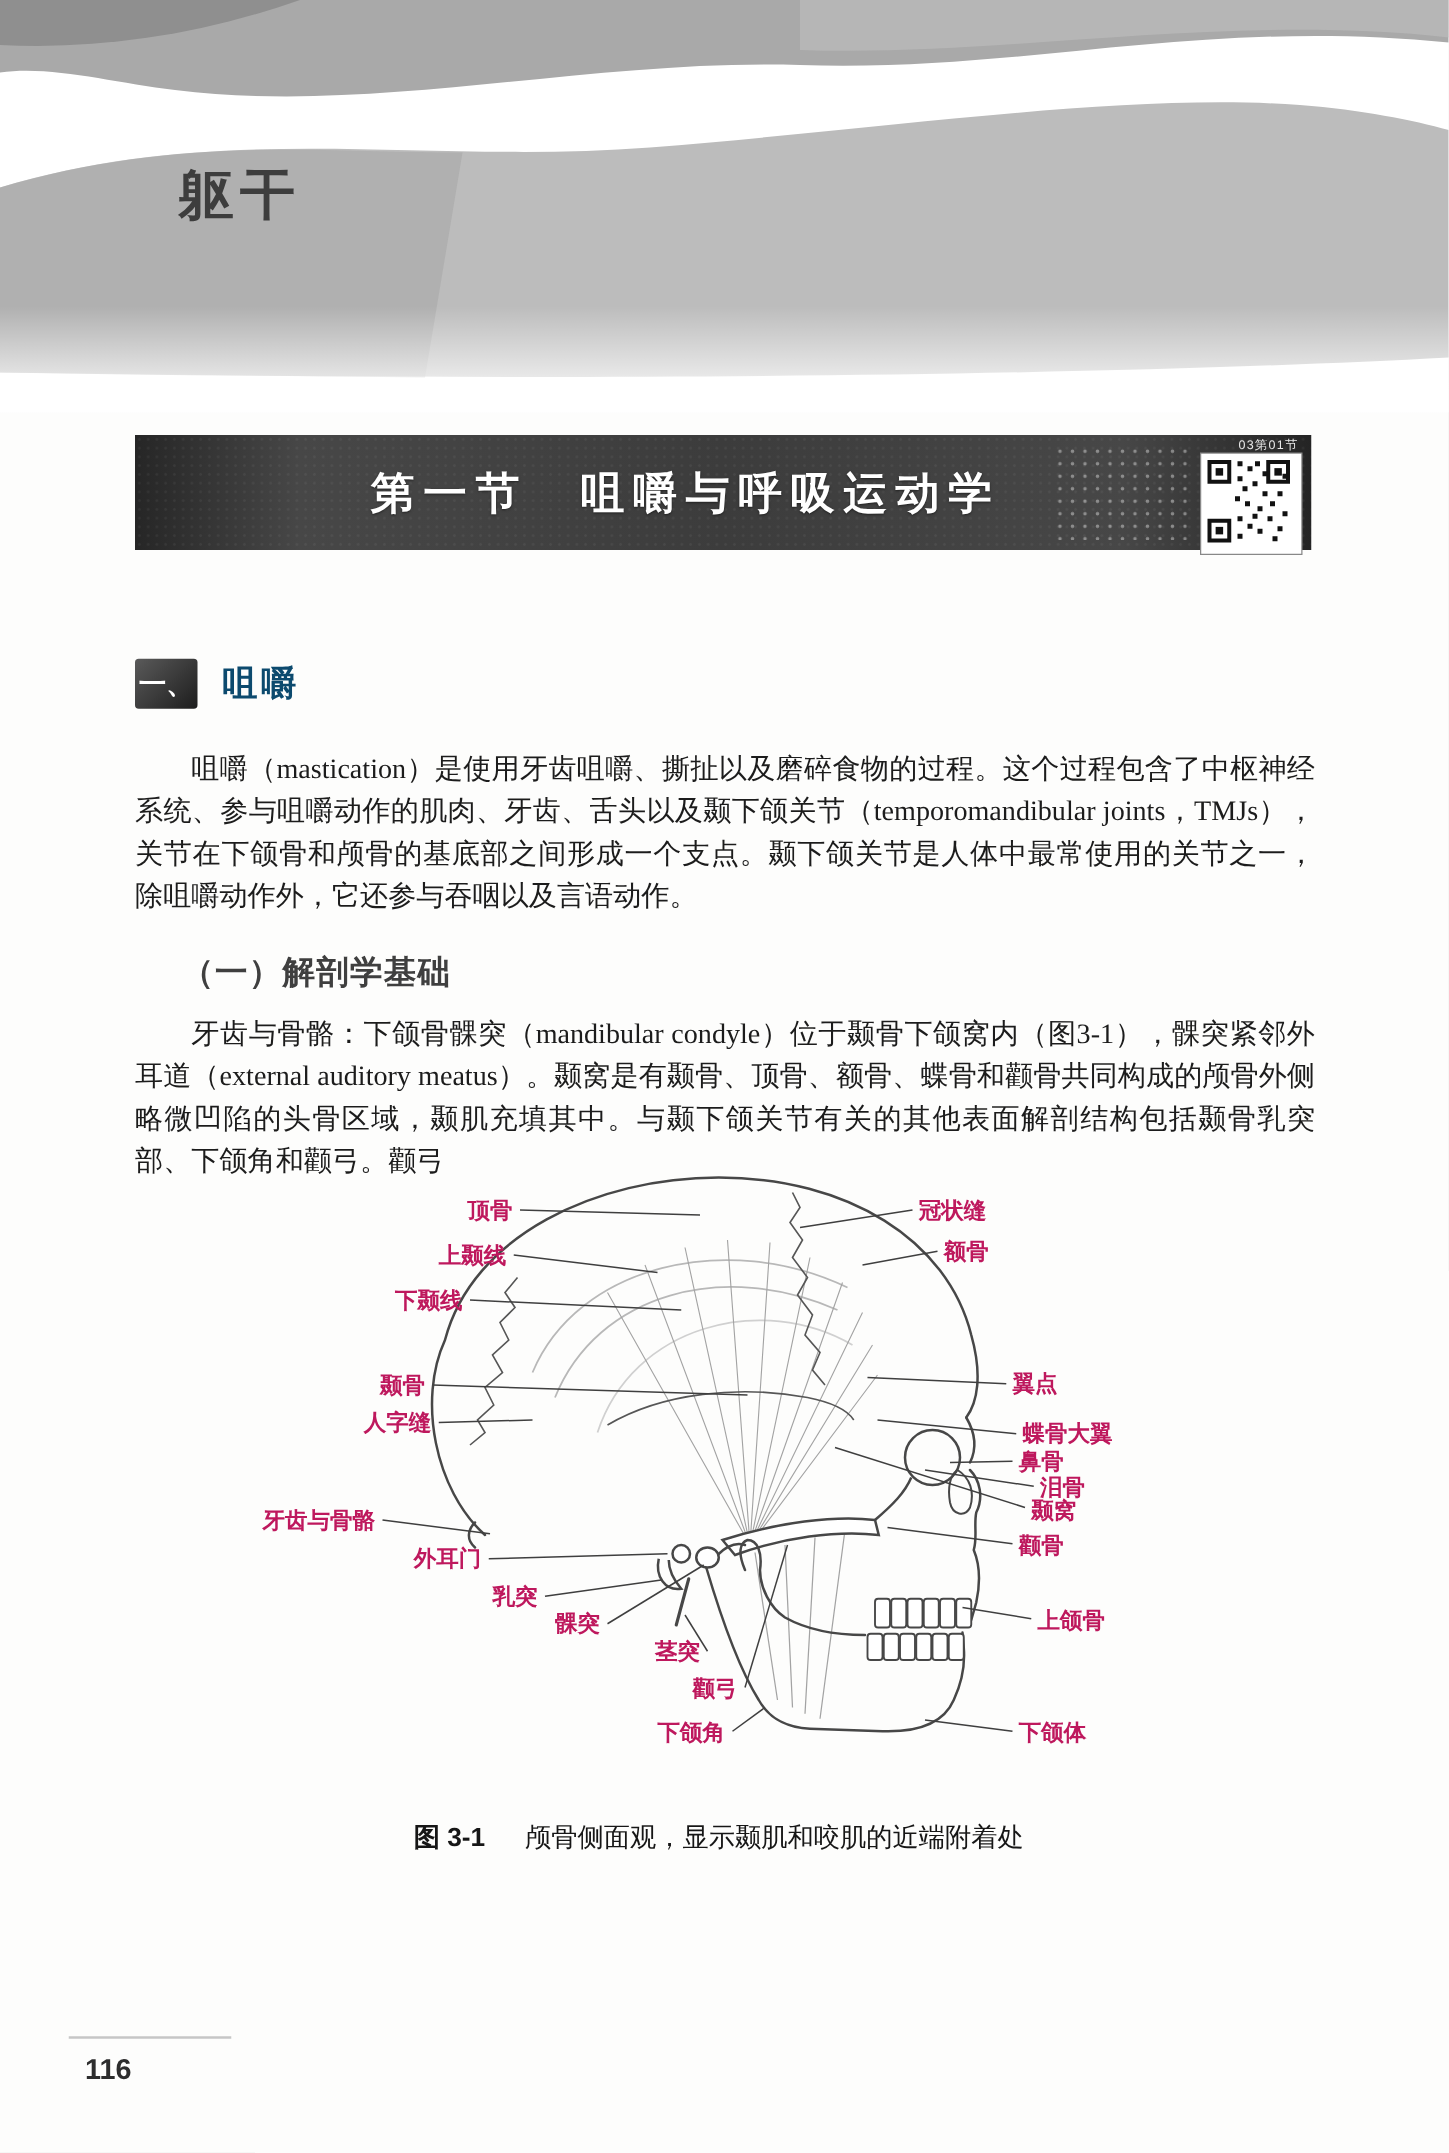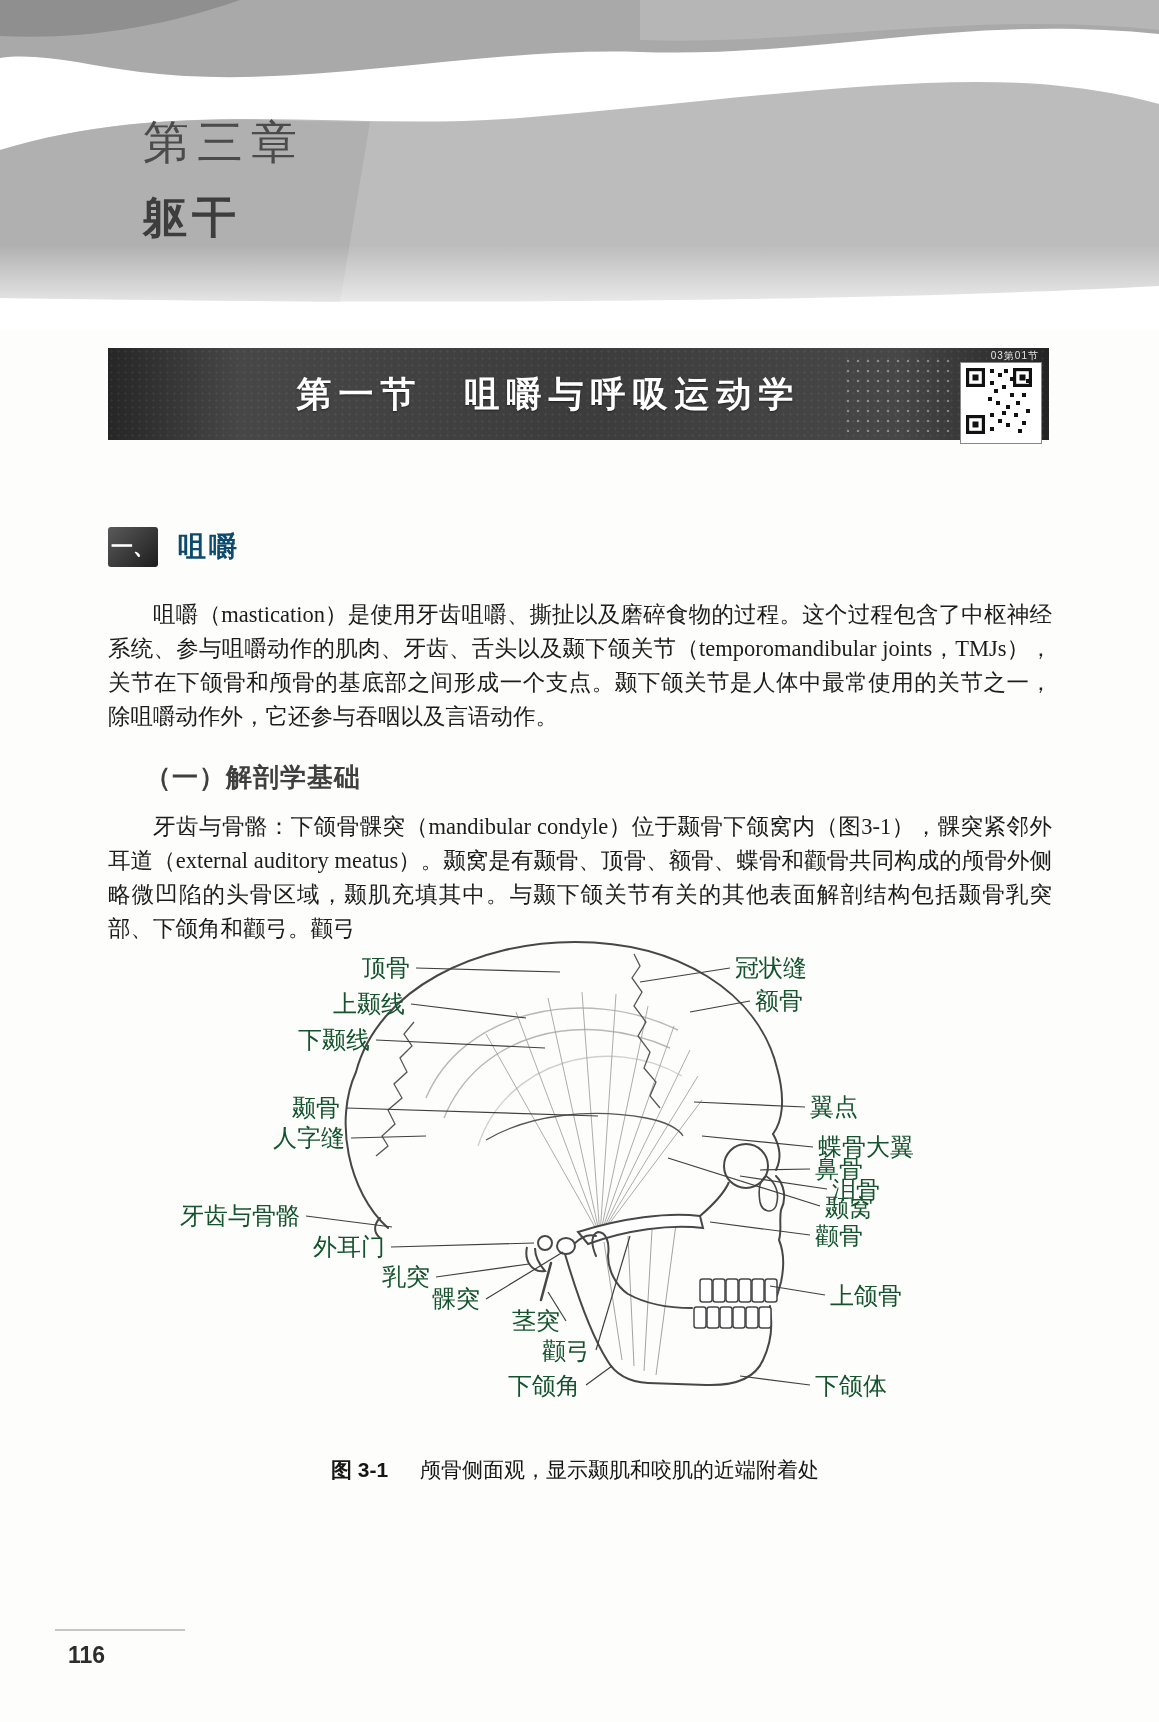--- a/index.html
+++ b/index.html
@@ -77,21 +77,21 @@
     font-family:"Liberation Sans",sans-serif;
     font-size:26px;font-weight:bold;color:#3f3f3f;letter-spacing:1px;
   }
   #para2{top:810px;}
   
   #figure-area{position:absolute;left:230px;top:930px;width:690px;height:520px;}
   #figure-area svg{position:absolute;left:0;top:0;overflow:visible;}
   .fig-label{
     position:absolute;white-space:nowrap;
     font-family:"Liberation Sans",sans-serif;
-    font-size:24px;font-weight:normal;color:#14532d;line-height:22px;
+    font-size:18px;font-weight:bold;color:#be185d;line-height:22px;
   }
   #figure-caption{
     position:absolute;left:230px;top:1456px;width:690px;text-align:center;
     font-size:21px;color:#161616;
   }
   #figure-caption .cap-num{font-family:"Liberation Sans",sans-serif;font-weight:bold;margin-right:32px;}
   
   #footer-rule{position:absolute;left:55px;top:1629px;width:130px;height:2px;background:#c6c6c6;}
   #page-number{
     position:absolute;left:68px;top:1642px;
@@ -113,21 +113,20 @@
     <rect width="1159" height="330" fill="#ffffff"></rect>
     <path d="M0,0 H1159 V34 C960,14 820,58 640,52 C470,47 300,92 140,72 C90,66 40,52 0,58 Z" fill="#a9a9a9"></path>
     <path d="M0,0 H240 C160,28 80,40 0,36 Z" fill="#8f8f8f"></path>
     <path d="M640,0 H1159 V30 C980,10 800,46 640,40 Z" fill="#b9b9b9" opacity="0.8"></path>
     <path d="M0,150 C180,96 340,132 520,118 C720,102 900,74 1040,84 C1090,88 1130,96 1159,104 L1159,286 C900,300 480,306 0,298 Z" fill="#bcbcbc"></path>
     <path d="M0,150 C140,108 260,122 370,122 L340,302 L0,298 Z" fill="#a6a6a6" opacity="0.55"></path>
     <rect y="245" width="1159" height="85" fill="url(#fadeWhite)"></rect>
   </svg>
 
   <div id="chapter-block">
-    <div class="chapter-label">第三章</div>
     <div class="chapter-title">躯干</div>
   </div>
 
   <div id="section-banner">
     <div id="banner-title">第一节　咀嚼与呼吸运动学</div>
     <div id="qr-dots"></div>
     <div id="qr-caption">03第01节</div>
     <div id="qr-box">
       <svg width="72" height="72" viewBox="0 0 72 72">
         <rect width="72" height="72" fill="#ffffff"></rect>

